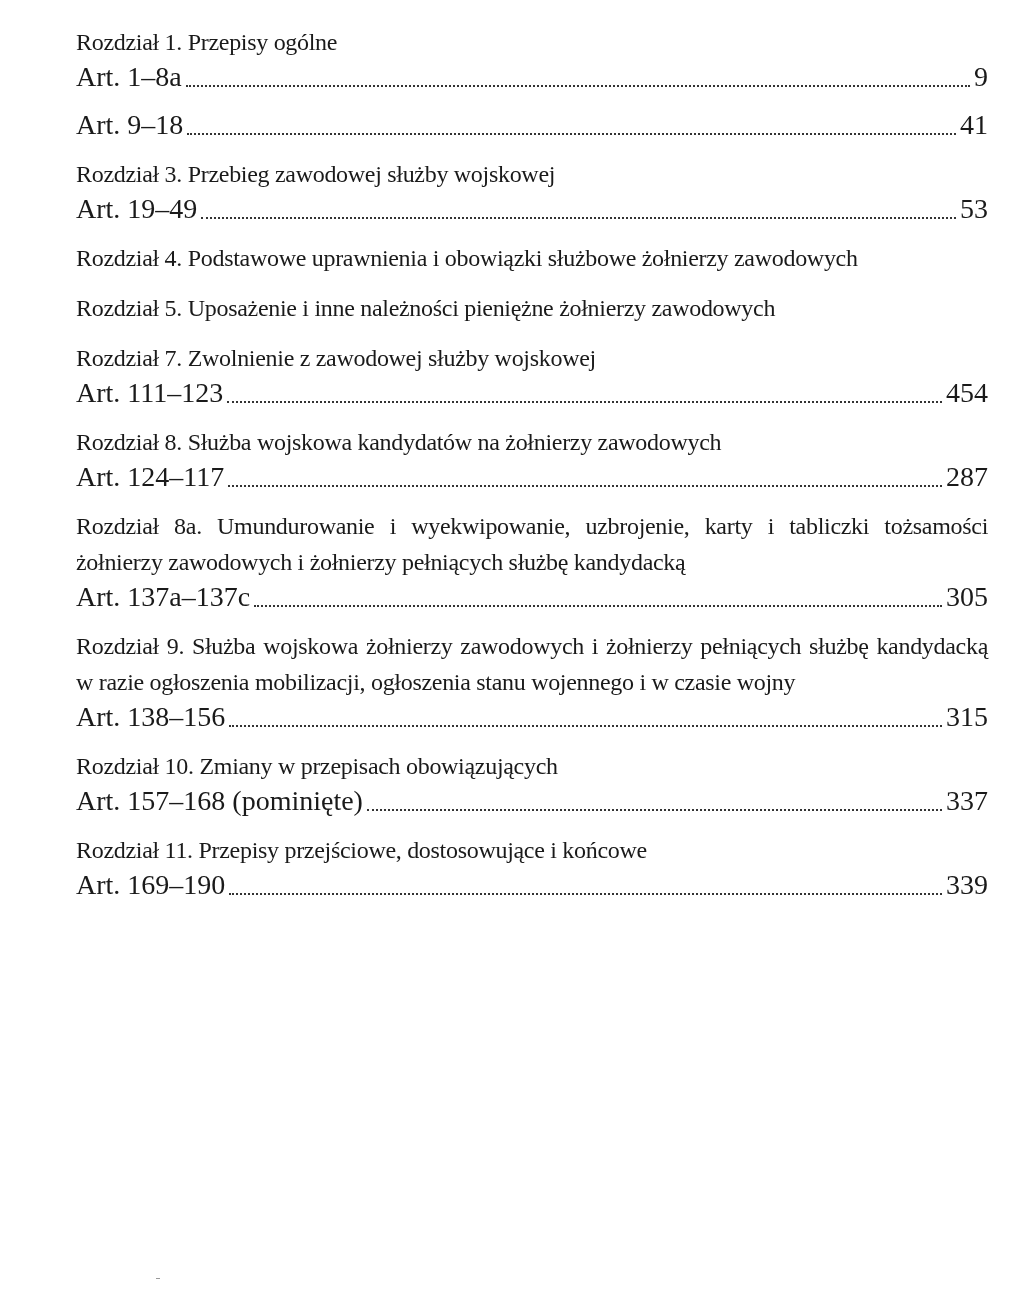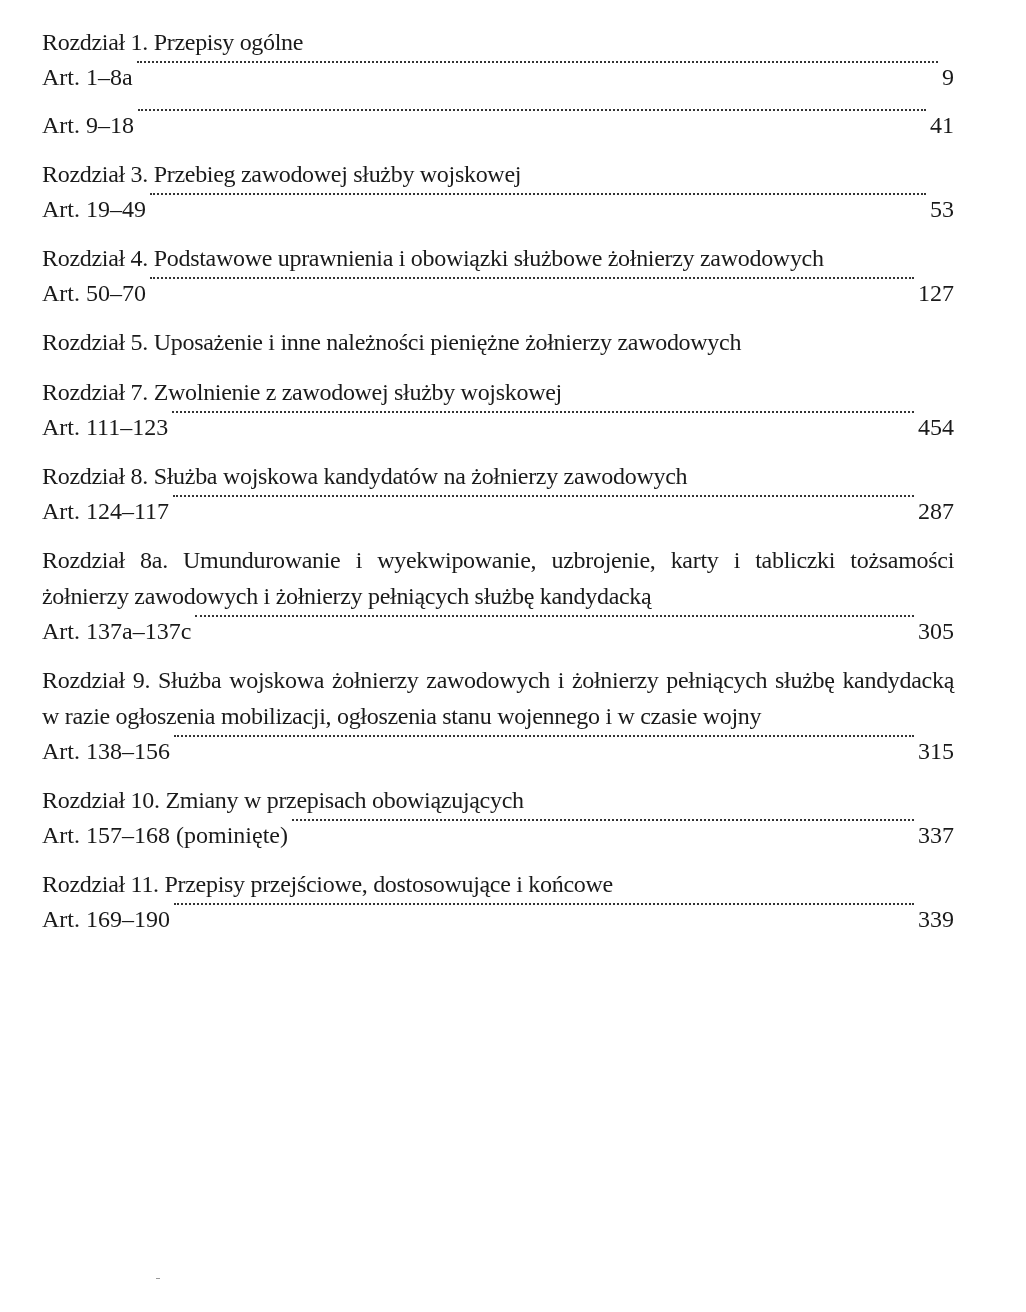--- a/index.html
+++ b/index.html
@@ -10,38 +10,38 @@
     body {
       width: 1026px;
       height: 1312px;
       overflow: hidden;
       position: relative;
       color: #1a1a1a;
       font-family: "DejaVu Serif", "Liberation Serif", serif;
     }
     .toc {
       position: absolute;
-      left: 42px;
+      left: 76px;
       top: 24px;
       width: 912px;
     }
     .entry {
       margin-bottom: 14px;
     }
     .chapter-title {
       font-size: 24px;
       line-height: 36px;
       text-align: justify;
       letter-spacing: -0.3px;
       font-family: "Liberation Serif", "DejaVu Serif", serif;
     }
     .art-line {
       display: flex;
-      align-items: flex-start;
-      font-size: 24px;
+      align-items: flex-end;
+      font-size: 28px;
       line-height: 34px;
       font-family: "Liberation Serif", "DejaVu Serif", serif;
     }
     .art-range {
       white-space: nowrap;
       padding-right: 4px;
     }
     .leader {
       flex: 1 1 auto;
       border-bottom: 2px dotted #333;
@@ -87,25 +87,20 @@
     <div class="chapter-title">Rozdział 3. Przebieg zawodowej służby wojskowej</div>
     <div class="art-line">
       <span class="art-range">Art. 19–49</span>
       <span class="leader"></span>
       <span class="page-num">53</span>
     </div>
   </div>
 
   <div class="entry">
     <div class="chapter-title">Rozdział 4. Podstawowe uprawnienia i obowiązki służbowe żołnierzy zawodowych</div>
-    <div class="art-line">
-      <span class="art-range">Art. 50–70</span>
-      <span class="leader"></span>
-      <span class="page-num">127</span>
-    </div>
   </div>
 
   <div class="entry">
     <div class="chapter-title">Rozdział 5. Uposażenie i inne należności pieniężne żołnierzy zawodowych</div>
   </div>
 
 
   <div class="entry">
     <div class="chapter-title">Rozdział 7. Zwolnienie z zawodowej służby wojskowej</div>
     <div class="art-line">

